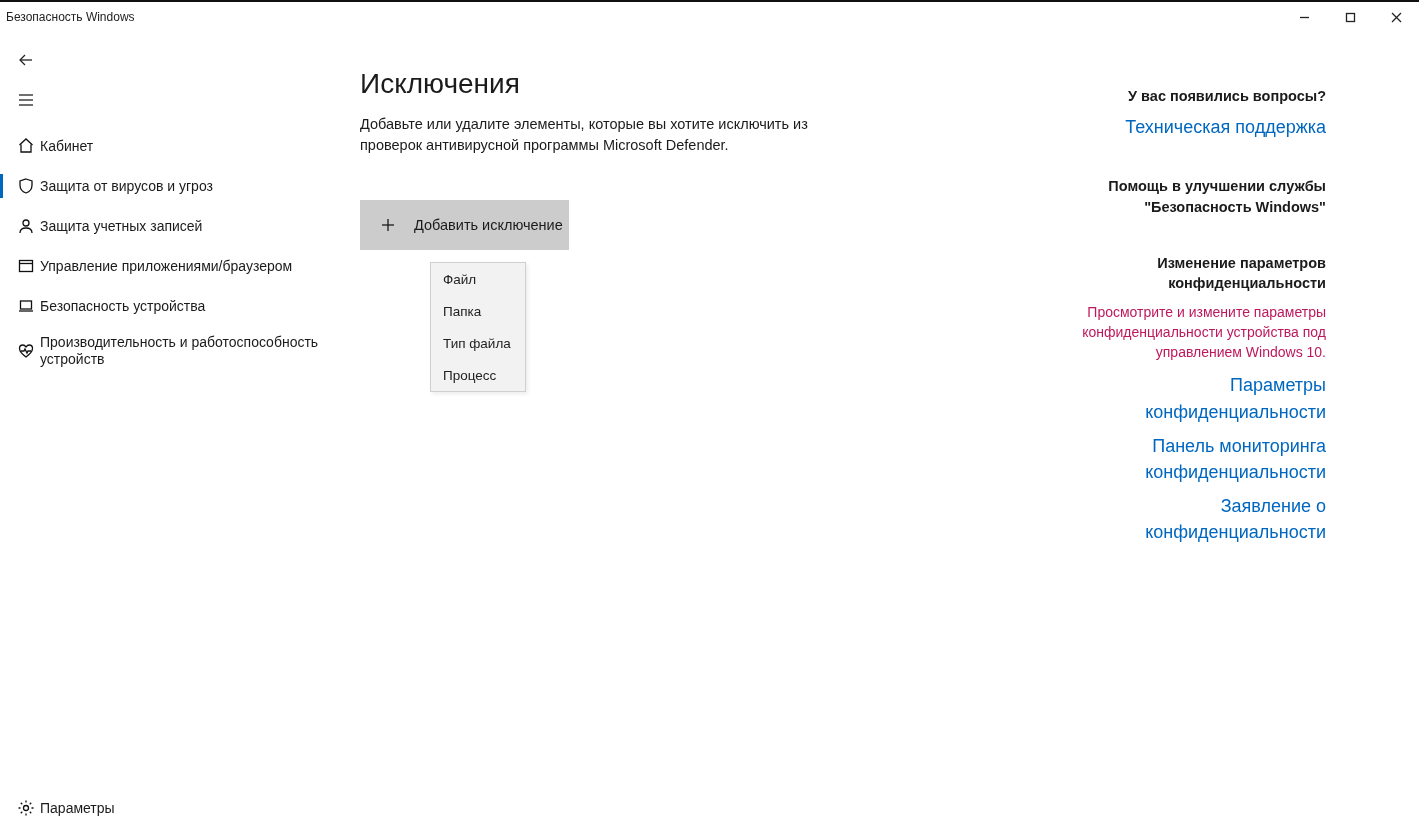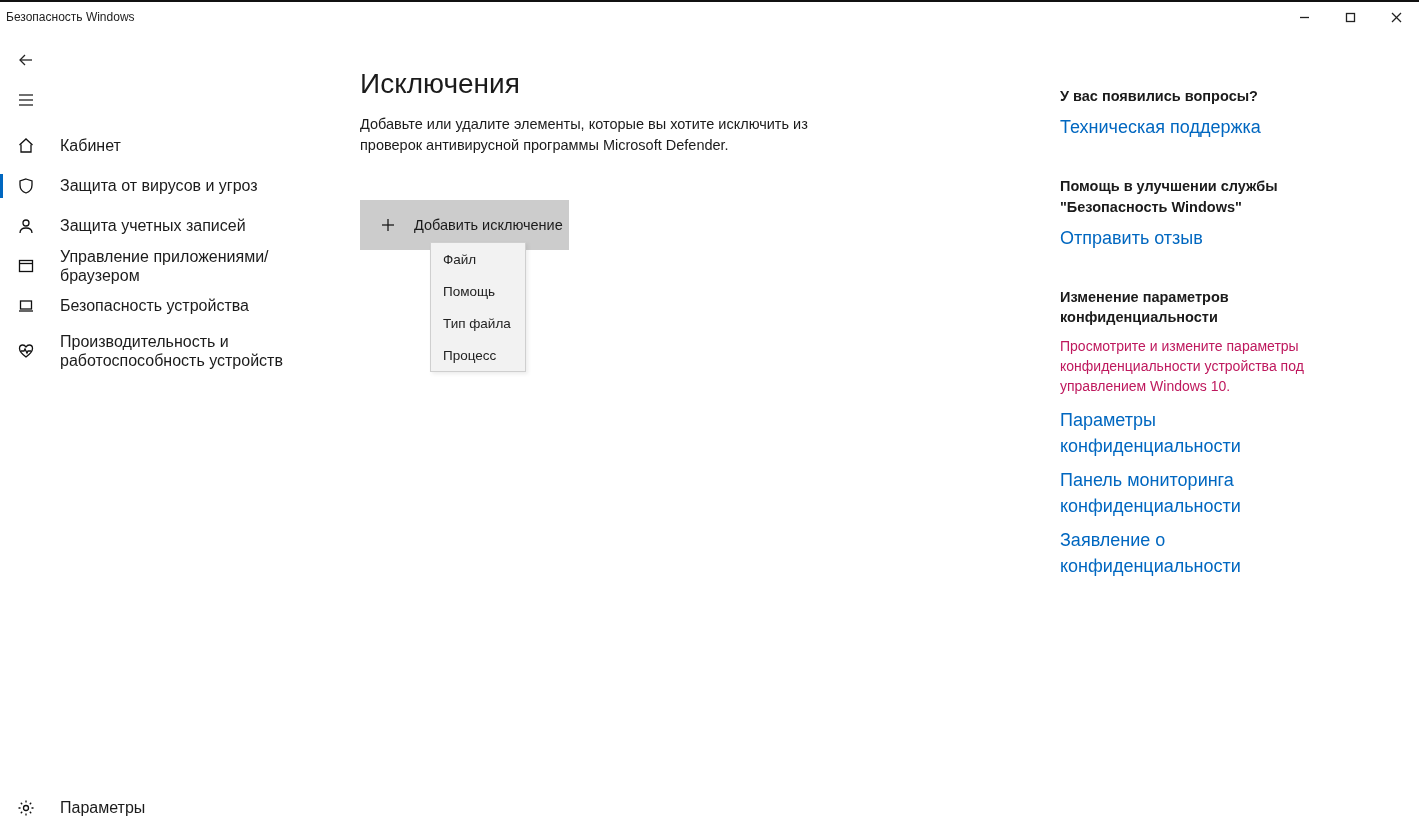--- a/index.html
+++ b/index.html
@@ -61,22 +61,22 @@
     color: #1b1b1b;
   }
   .nav-item.tall { height: 50px; }
   .nav-item .icon {
     width: 20px; height: 20px;
     flex: 0 0 20px;
     display: flex; align-items: center; justify-content: center;
     color: #111;
   }
   .nav-item .label {
-    margin-left: 24px;
-    font-size: 16px;
+    margin-left: 4px;
+    font-size: 14px;
     line-height: 1.2;
   }
   .nav-item.active::before {
     content: "";
     position: absolute;
     left: 0; top: 8px; bottom: 8px;
     width: 3px;
     background: #0067c0;
   }
   .sidebar-bottom {
@@ -118,38 +118,39 @@
     font-size: 14.5px;
     color: #1b1b1b;
   }
   .add-btn .plus {
     margin-right: 18px;
     display: flex; align-items: center; justify-content: center;
   }
   .dropdown {
     position: absolute;
     left: 70px;
-    top: 42px;
+    top: 62px;
     width: 96px;
     background: #f2f2f2;
     border: 1px solid #cfcfcf;
     box-shadow: 2px 2px 4px rgba(0,0,0,0.08);
   }
   .dropdown .ditem {
     height: 32px;
     display: flex; align-items: center;
     padding-left: 12px;
     font-size: 13.5px;
     color: #222;
   }
   .rightcol {
     width: 290px;
     flex: 0 0 290px;
     padding-right: 24px;
     padding-top: 26px;
+    text-align: right;
   }
   .rsection { margin-bottom: 36px; }
   .rsection .rhead {
     font-size: 14.5px;
     font-weight: 600;
     color: #1b1b1b;
     line-height: 1.4;
     margin-bottom: 8px;
   }
   .rsection .rtext {
@@ -300,36 +301,35 @@
               <svg width="16" height="16" viewBox="0 0 16 16">
                   <line x1="8" y1="2" x2="8" y2="14"></line>
                   <line x1="2" y1="8" x2="14" y2="8"></line>
                 </svg>
             </span>
             <span>Добавить исключение</span>
           </div>
 
           <div class="dropdown">
             <div class="ditem">Файл</div>
-            <div class="ditem">Помощь</div>
+            <div class="ditem">Папка</div>
             <div class="ditem">Тип файла</div>
             <div class="ditem">Процесс</div>
           </div>
         </div>
       </div>
 
       <div class="rightcol">
         <div class="rsection">
           <div class="rhead">У вас появились вопросы?</div>
           <a href="#" class="rlink">Техническая поддержка</a>
         </div>
 
         <div class="rsection">
           <div class="rhead">Помощь в улучшении службы "Безопасность Windows"</div>
-          <a href="#" class="rlink">Отправить отзыв</a>
         </div>
 
         <div class="rsection">
           <div class="rhead">Изменение параметров конфиденциальности</div>
           <div class="rtext">Просмотрите и измените параметры конфиденциальности устройства под управлением Windows 10.</div>
           <a href="#" class="rlink">Параметры конфиденциальности</a>
           <a href="#" class="rlink">Панель мониторинга конфиденциальности</a>
           <a href="#" class="rlink">Заявление о конфиденциальности</a>
         </div>
       </div>

